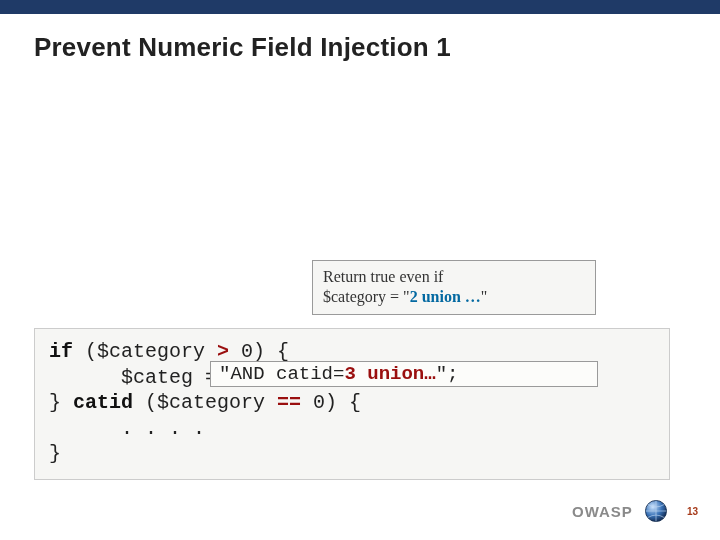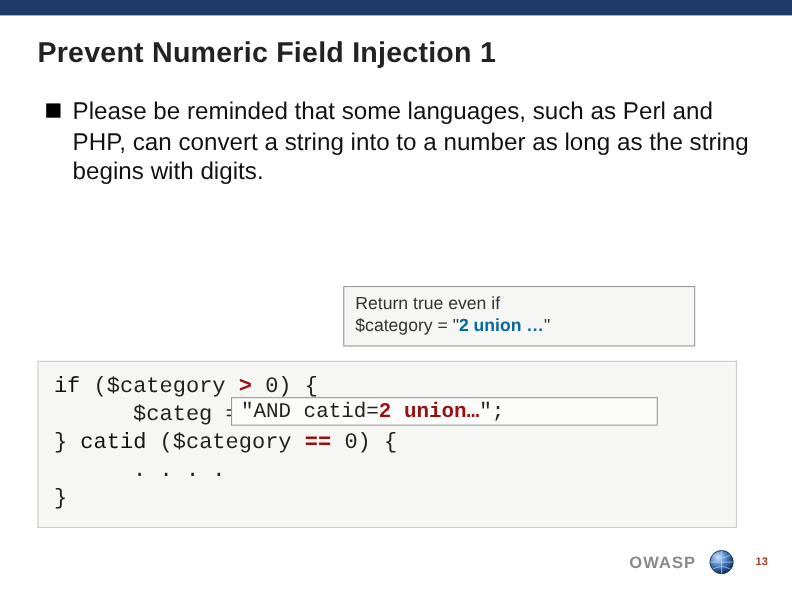--- a/index.html
+++ b/index.html
@@ -42,25 +42,25 @@
     left: 2px;
     top: 7px;
     width: 13px;
     height: 13px;
     background: #000;
   }
   .note-box {
     position: absolute;
     left: 312px;
     top: 260px;
-    width: 320px;
+    width: 284px;
     padding: 6px 25px 7px 10px;
     background: #f6f6f4;
     border: 1px solid #9a9a9a;
-    font-family: Liberation Sans, sans-serif;
+    font-family: Liberation Serif, serif;
     font-size: 16px;
     color: #333;
     line-height: 1.25;
   }
   .note-box .hl-red { color: #0369a1; font-weight: bold; }
   .code-box {
     position: absolute;
     left: 34px;
     top: 328px;
     width: 636px;
@@ -80,21 +80,21 @@
     width: 388px;
     height: 26px;
     background: #fcfcfa;
     border: 1px solid #9a9a9a;
     font-family: "Courier New", monospace;
     font-size: 19px;
     color: #222;
     padding: 1px 8px 0 8px;
     white-space: nowrap;
   }
-  .kw { font-weight: normal; color: #111; }
+  .kw { font-weight: bold; color: #111; }
   .hl-red { color: #9a0f0f; font-weight: bold; }
   .footer {
     position: absolute;
     right: 22px;
     bottom: 16px;
     display: flex;
     align-items: center;
     gap: 10px;
   }
   .footer-label {
@@ -117,34 +117,33 @@
 </style>
 </head>
 <body>
 
 <div class="topbar"></div>
 
 <div class="slide">
   <h1 class="title">Prevent Numeric Field Injection 1</h1>
 
   <div class="bullets">
-    <div class="bullet">Please be reminded that some languages, such as Perl and PHP, can convert a string into to a number as long as the string begins with digits.</div>
   </div>
 </div>
 
 <div class="note-box"><span style="white-space:pre;">Return true even if
 $category = "</span><span class="hl-red">2 union …</span><span>"</span></div>
 
 <div class="code-box"><span class="kw">if</span><span> ($category </span><span class="hl-red">&gt;</span><span> 0) {</span>
 <span>      $categ = </span>
 <span>} </span><span class="kw">catid</span><span> ($category </span><span class="hl-red">==</span><span> 0) {</span>
 <span>      . . . .</span>
 <span>}</span></div>
 
-<div class="inner-callout"><span>"AND catid=</span><span class="hl-red">2 union…</span><span>";</span></div>
+<div class="inner-callout"><span>"AND catid=</span><span class="hl-red">3 union…</span><span>";</span></div>
 
 <div class="footer">
   <span class="footer-label">OWASP</span>
   <svg class="globe" viewBox="0 0 32 32">
     <defs>
       <radialGradient id="g1" cx="35%" cy="30%" r="70%">
         <stop offset="0%" stop-color="#cfe6ff"></stop>
         <stop offset="60%" stop-color="#3a73b8"></stop>
         <stop offset="100%" stop-color="#16335e"></stop>
       </radialGradient>

